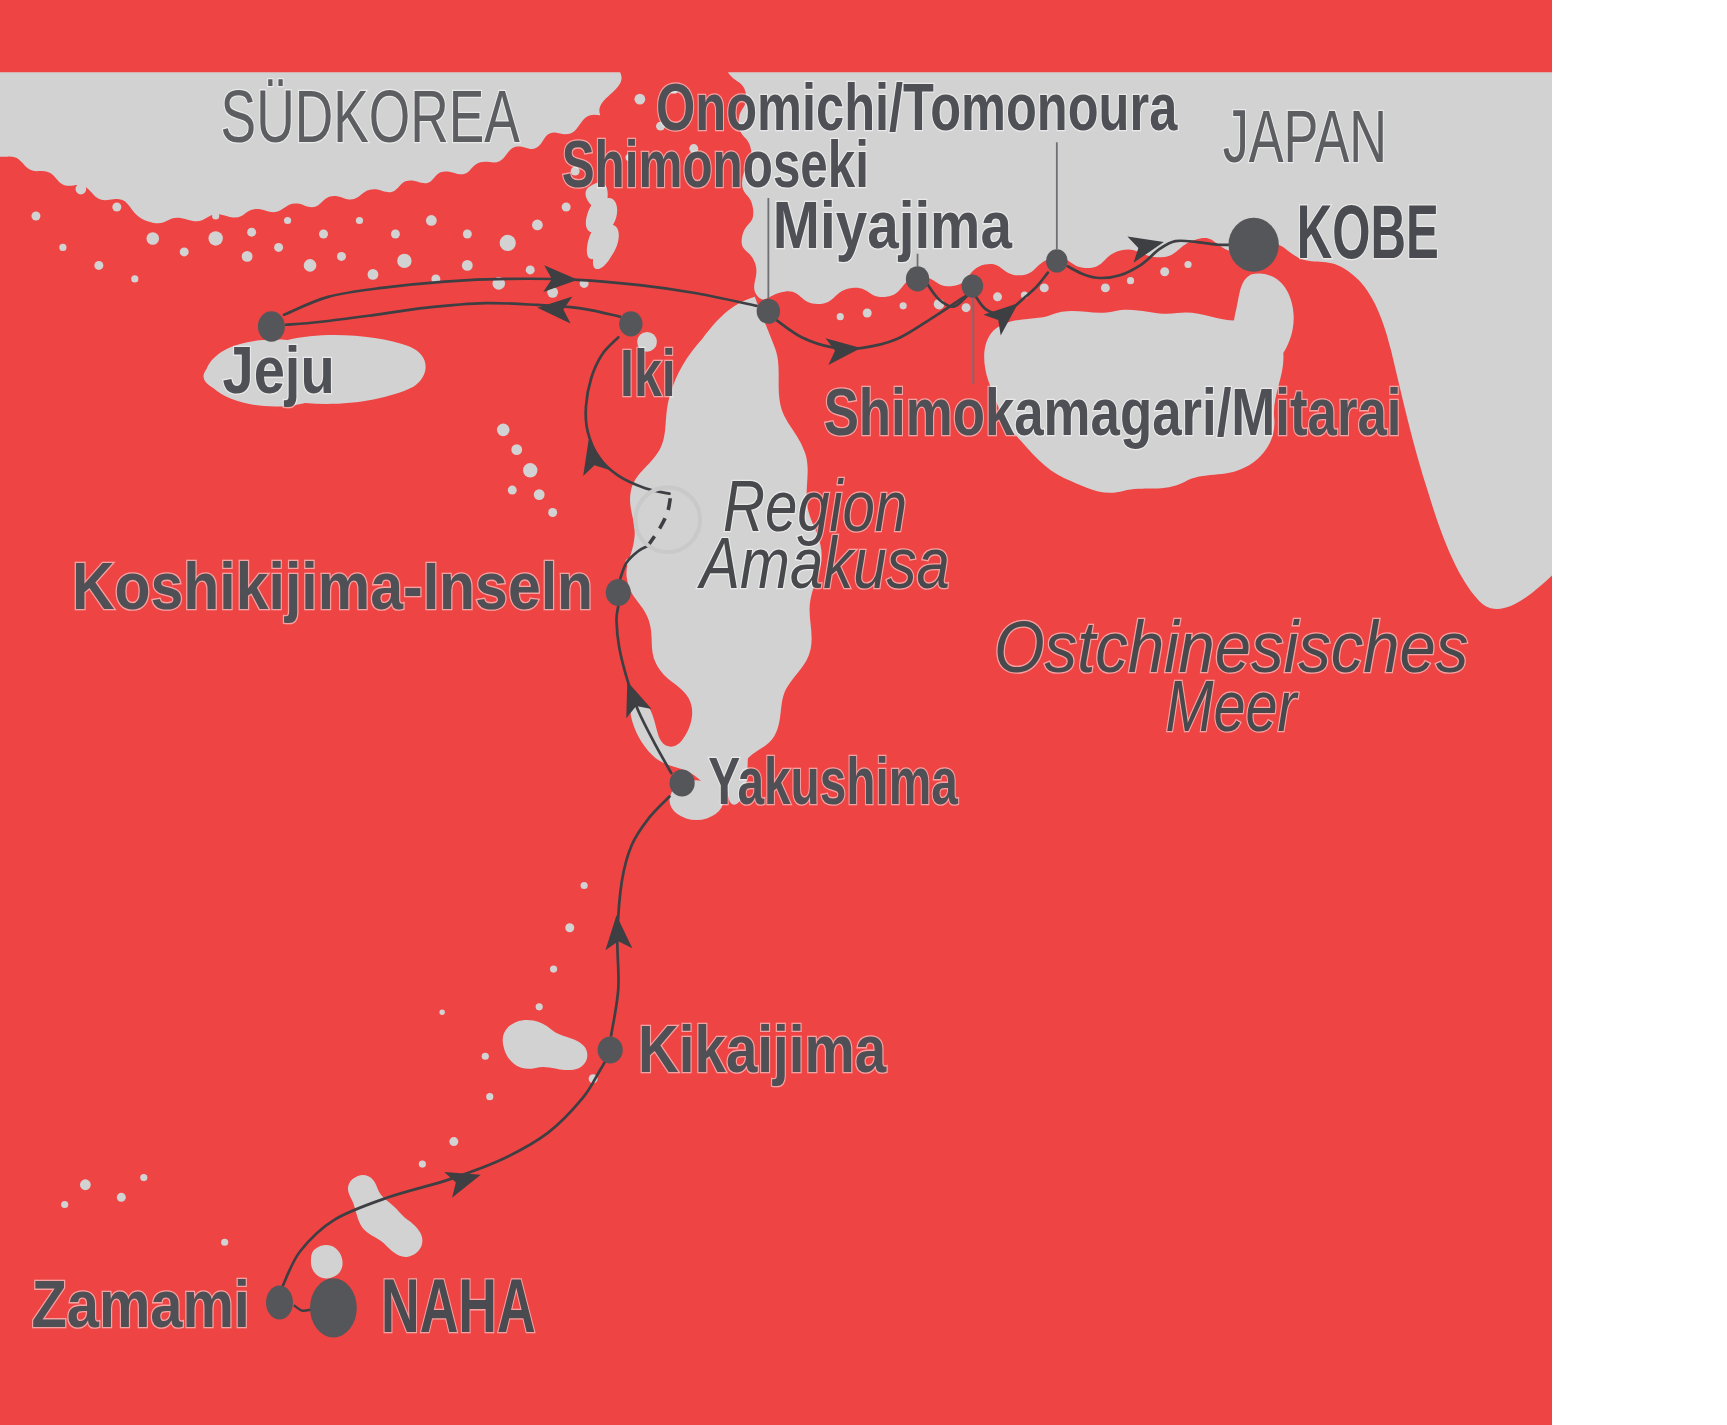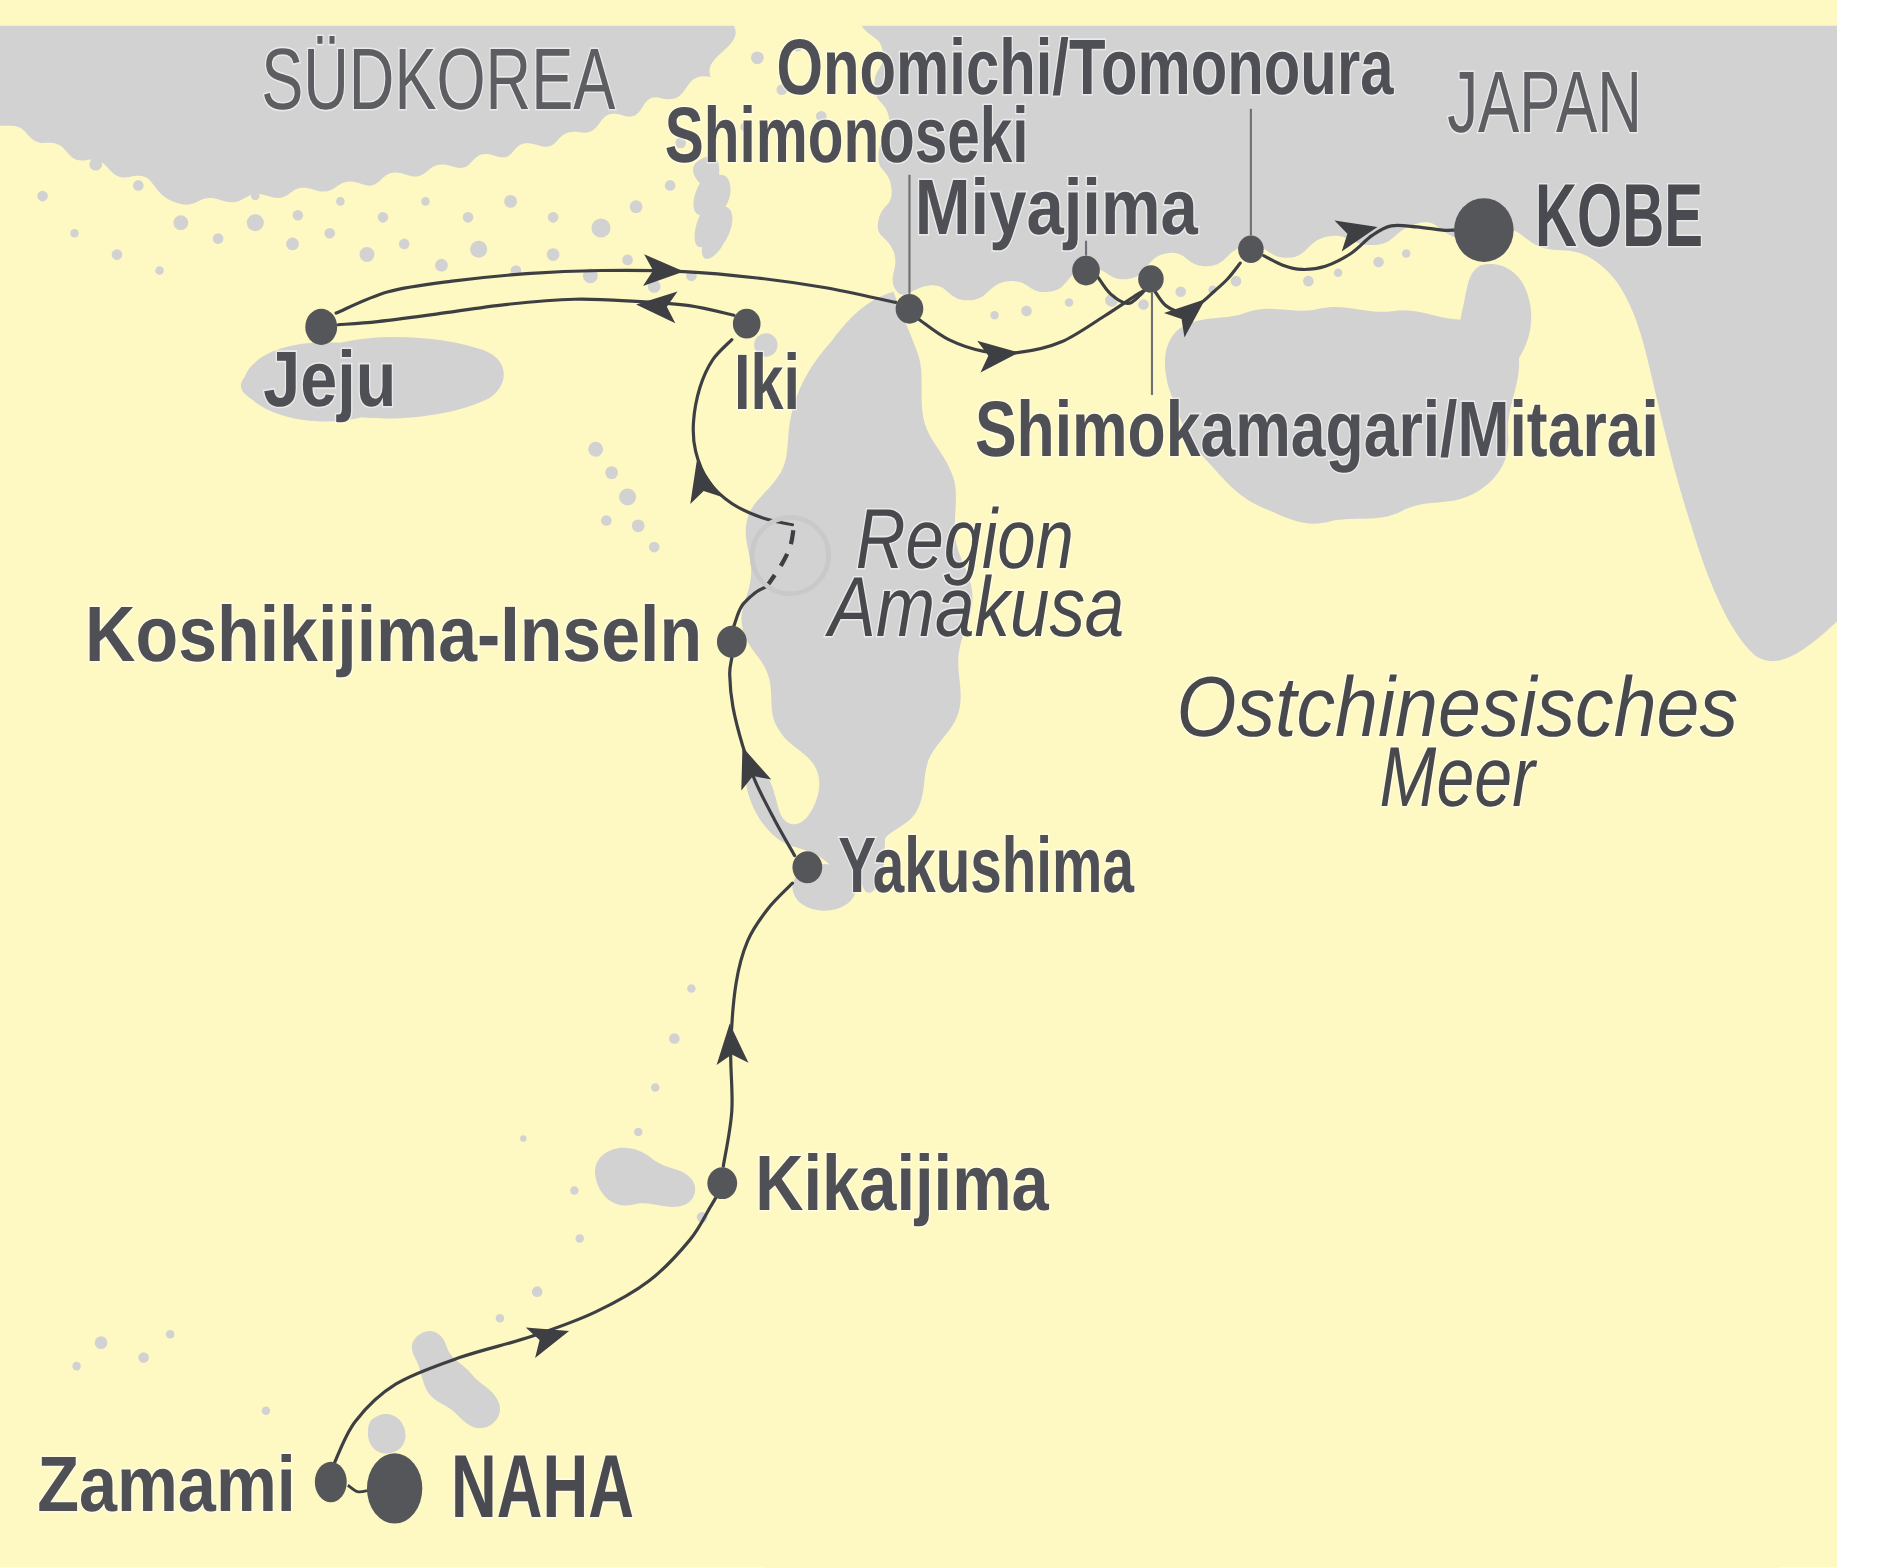--- a/index.html
+++ b/index.html
@@ -1,17 +1,17 @@
 <!DOCTYPE html>
 <html><head>
 <meta charset="utf-8">
 <title>Cruise itinerary map</title>
 <style>
   html,body{margin:0;padding:0;background:#ffffff;}
-  .stage{position:relative;width:1670px;height:1425px;background:#fef9c3;overflow:hidden;
+  .stage{position:relative;width:1552px;height:1425px;background:#ef4444;overflow:hidden;
          font-family:"Liberation Sans", sans-serif;}
   svg{display:block;width:100%;height:100%;}
   .land{fill:#d2d2d3;stroke:none;}
   .route{fill:none;stroke:#3e3f43;stroke-width:3;stroke-linecap:round;}
   .route-dashed{fill:none;stroke:#3e3f43;stroke-width:4;stroke-linecap:butt;stroke-dasharray:13 10;}
   .route-thin{fill:none;stroke:#3e3f43;stroke-width:2.6;}
   .connector{stroke:#6f7074;stroke-width:2;fill:none;}
   .ring{fill:none;stroke:#c9c9ca;stroke-width:4.5;}
   .dot{fill:#55565a;}
   .arrow{fill:#3e3f43;}

